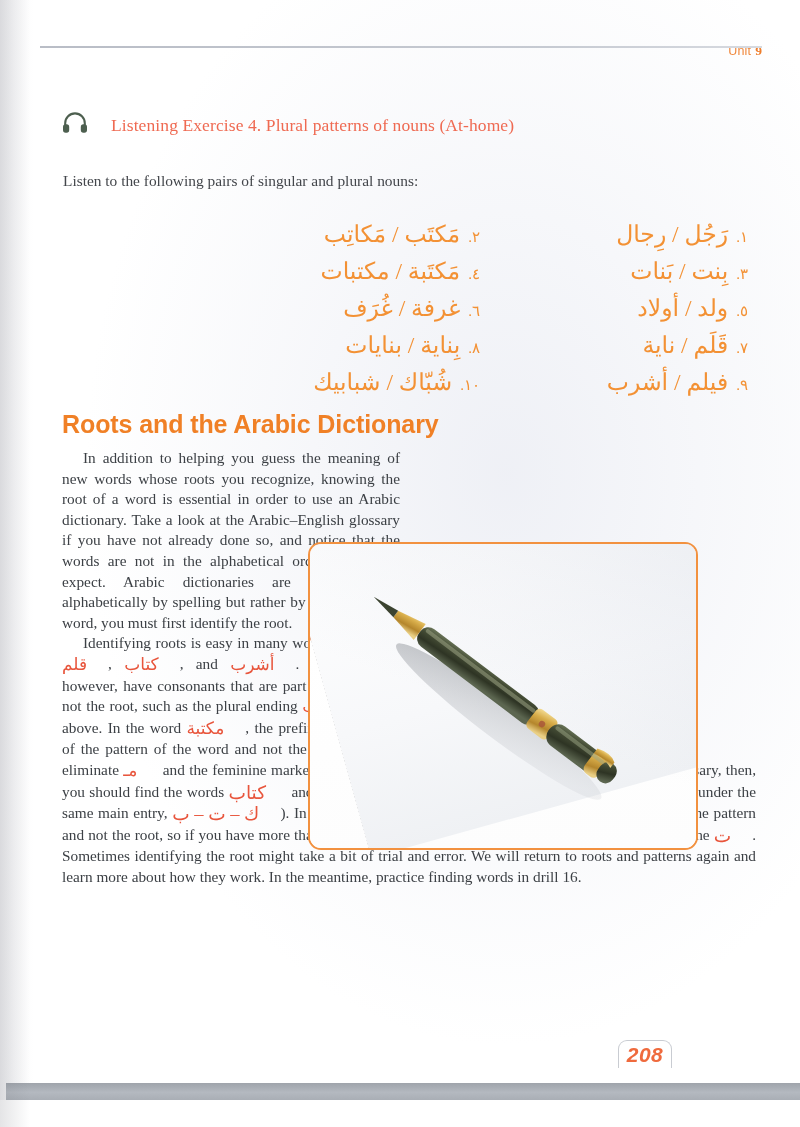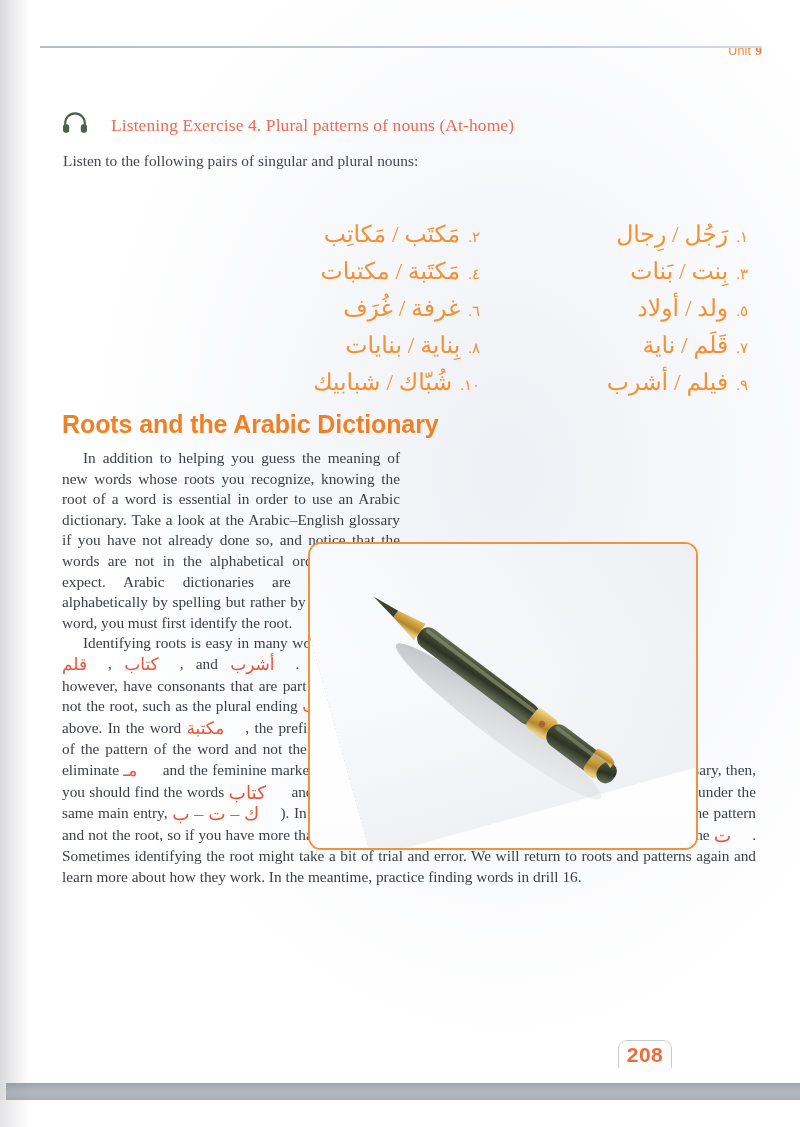--- a/index.html
+++ b/index.html
@@ -80,21 +80,21 @@
     font-family: "Liberation Serif", serif;
     font-size: 17.5px;
     color: #ef6a52;
     letter-spacing: .1px;
     white-space: nowrap;
   }
 
   .listen-line {
     position: absolute;
     left: 63px;
-    top: 152px;
+    top: 172px;
     font-size: 15.4px;
     color: #43464b;
   }
 
   
   .pairs {
     position: absolute;
     left: 62px;
     right: 46px;
     top: 180px;
@@ -236,20 +236,21 @@
     width: 54px;
     height: 28px;
     background: #ffffff;
     border: 1.6px solid #c9ccd2;
     border-radius: 9px 9px 0 0;
     border-bottom: none;
     display: flex;
     align-items: center;
     justify-content: center;
     box-sizing: border-box;
+    font-style: italic;
   }
   .page-num {
     font-family: "Liberation Sans", sans-serif;
     font-size: 21px;
     font-weight: bold;
     color: #ef6a3d;
     letter-spacing: .5px;
   }
   .bottom-white {
     position: absolute;

